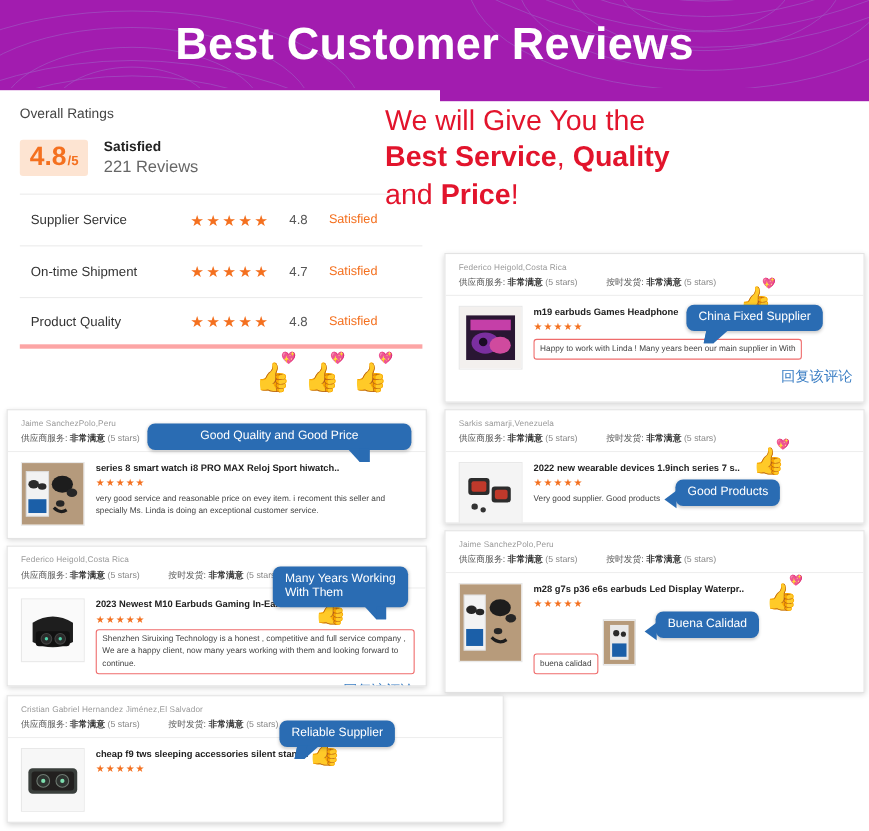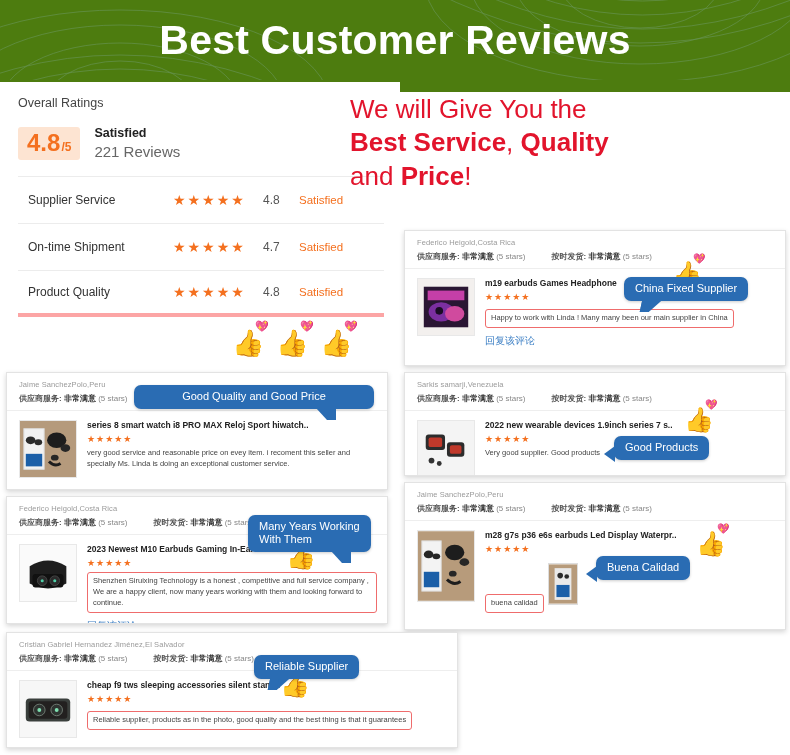--- a/index.html
+++ b/index.html
@@ -8,21 +8,21 @@
     font-family:"Liberation Sans", sans-serif;
     background:#ffffff;
     position:relative;
     overflow:hidden;
     color:#333;
   }
 
   
   .banner{
     position:absolute; left:0; top:0; width:790px; height:92px;
-    background:#4d7c0f; overflow:hidden;
+    background:#a21caf; overflow:hidden;
   }
   .banner svg.globe{ position:absolute; left:0; top:0; width:790px; height:80px; opacity:.30; }
   .banner-title{
     position:relative; z-index:2;
     color:#fff; font-weight:bold; font-size:41px; letter-spacing:.2px;
     text-align:center; line-height:80px; white-space:nowrap;
   }
 
   
   .ratings-panel{
@@ -69,31 +69,31 @@
   .card{
     position:absolute; background:#fff;
     border:1px solid #e3e3e3;
     box-shadow:0 2px 5px rgba(0,0,0,.17);
     overflow:hidden;
   }
   .card-head{ padding:7px 10px 6px 12px; border-bottom:1px solid #eee; }
   .reviewer{ font-size:7.5px; color:#9a9a9a; margin-bottom:4px; letter-spacing:.1px; }
   .ratebar{ font-size:8px; color:#333; display:flex; gap:26px; }
   .ratebar .cn{ font-weight:bold; }
-  .ratebar .lbl{ color:#555; font-weight:bold; }
+  .ratebar .lbl{ color:#555; font-weight:normal; }
   .ratebar .par{ color:#888; font-weight:normal; }
 
   .card-body{ display:flex; padding:9px 10px 8px 12px; gap:10px; }
   .thumbimg{ width:58px; height:58px; border:1px solid #e8e8e8; flex:none; }
   .card-main{ flex:1; min-width:0; }
   .ptitle{ font-size:8.5px; font-weight:bold; color:#222; margin-bottom:4px; white-space:nowrap; overflow:hidden; }
   .pstars{ color:#f4701f; font-size:9px; letter-spacing:1px; margin-bottom:4px; }
   .ptext{ font-size:7.5px; color:#444; line-height:1.45; }
   .ptext.boxed{ border:1px solid #ef6c6c; border-radius:3px; padding:3px 5px; display:inline-block; }
-  .replylink{ font-size:10px; color:#3a7ec4; margin-top:6px; }
+  .replylink{ font-size:13px; color:#3a7ec4; margin-top:6px;text-align:right; }
 
   
   .subphoto{ width:30px; height:42px; border:1px solid #ddd; margin-top:5px; }
 
   
   .bubble{
     position:absolute; background:#2a6cb3; color:#fff;
     border-radius:7px; padding:5px 11px 6px 11px;
     font-size:11px; line-height:1.18; white-space:pre-line;
     z-index:10; box-shadow:0 1px 3px rgba(0,0,0,.2);
@@ -219,21 +219,21 @@
       <rect width="58" height="58" fill="#f3f0ee"></rect>
       <rect x="6" y="8" width="46" height="42" fill="#2a1633"></rect>
       <rect x="10" y="12" width="38" height="10" fill="#c53fa8"></rect>
       <ellipse cx="24" cy="34" rx="13" ry="10" fill="#7b2fa0"></ellipse>
       <ellipse cx="38" cy="36" rx="10" ry="8" fill="#d04a9e"></ellipse>
       <circle cx="22" cy="33" r="4" fill="#1a0c24"></circle>
     </svg>
     <div class="card-main">
       <div class="ptitle">m19 earbuds Games Headphone</div>
       <div class="pstars">★★★★★</div>
-      <div class="ptext boxed">Happy to work with Linda ! Many many been our main supplier in China</div>
+      <div class="ptext boxed">Happy to work with Linda ! Many years been our main supplier in With</div>
       <div class="replylink">回复该评论</div>
     </div>
   </div>
 </div>
 <div class="hand" style="left:672px; top:262px;">👍<span class="heart">💖</span></div>
 <div class="bubble tail-bl" style="left:624px; top:277px;">China Fixed Supplier</div>
 
 <div class="card" style="left:6px; top:372px; width:382px; height:118px;">
   <div class="card-head">
     <div class="reviewer">Jaime SanchezPolo,Peru</div>
@@ -407,18 +407,17 @@
       <rect x="6" y="18" width="46" height="24" rx="4" fill="#3a3f3c"></rect>
       <rect x="9" y="21" width="40" height="18" rx="3" fill="#22201f"></rect>
       <circle cx="20" cy="30" r="6" fill="#2e3330" stroke="#6f7a72"></circle>
       <circle cx="38" cy="30" r="6" fill="#2e3330" stroke="#6f7a72"></circle>
       <circle cx="20" cy="30" r="2" fill="#7fe0b0"></circle>
       <circle cx="38" cy="30" r="2" fill="#7fe0b0"></circle>
     </svg>
     <div class="card-main">
       <div class="ptitle">cheap f9 tws sleeping accessories silent stand..</div>
       <div class="pstars">★★★★★</div>
-      <div class="ptext boxed">Reliable supplier, products as in the photo, good quality and the best thing is that it guarantees</div>
     </div>
   </div>
 </div>
 <div class="hand" style="left:280px; top:673px;">👍<span class="heart">💖</span></div>
 <div class="bubble tail-bl" style="left:254px; top:655px;">Reliable Supplier</div>
 
 </body></html>

